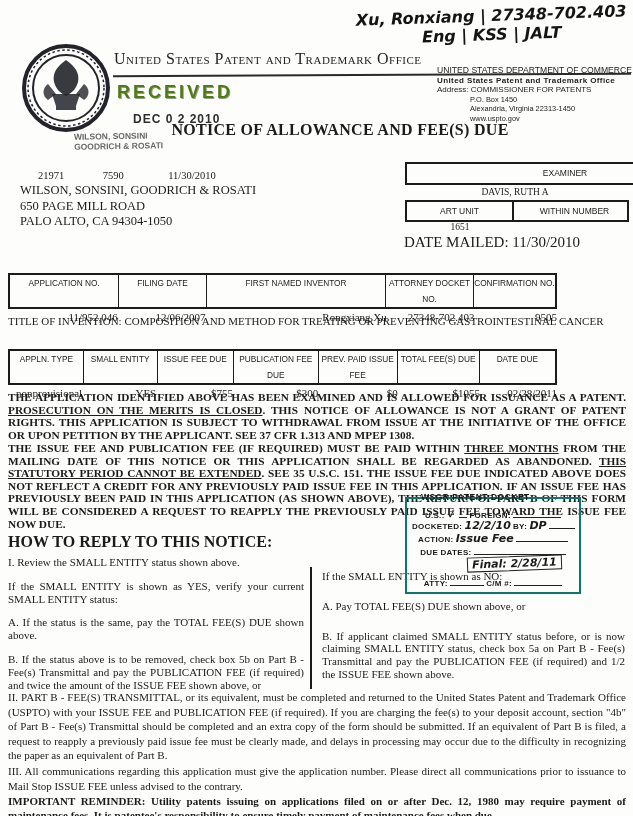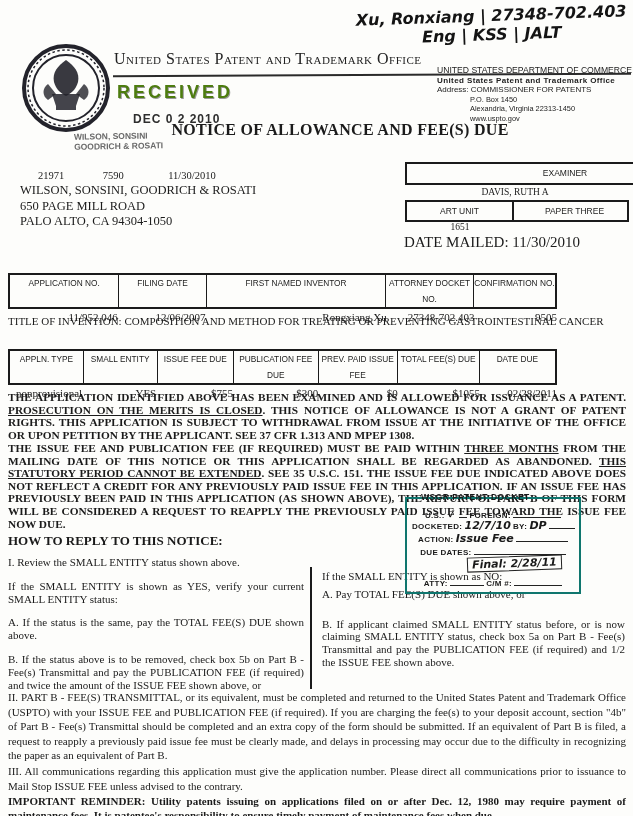--- a/index.html
+++ b/index.html
@@ -53,21 +53,21 @@
   .tbl .hrow>div:last-child{border-right:none;}
   .tbl .vrow{display:flex;}
   .tbl .vrow>div{font-size:11px;line-height:17px;text-align:right;}
   .t1 .c0{width:20%;} .t1 .c1{width:16%;} .t1 .c2{width:33%;} .t1 .c3{width:16%;} .t1 .c4{width:15%;}
   .t2 .c0{width:13.5%;} .t2 .c1{width:13.5%;} .t2 .c2{width:14%;} .t2 .c3{width:15.5%;} .t2 .c4{width:14.5%;} .t2 .c5{width:15%;} .t2 .c6{width:14%;}
   .invention{left:8px;top:315px;font-size:11px;}
 
   
   .bp{left:8px;width:618px;font-size:11.3px;line-height:12.6px;text-align:justify;}
   .bold{font-weight:bold;}
-  .howto{left:8px;top:533px;font-size:13px;font-weight:bold;}
+  .howto{left:8px;top:533px;font-size:16px;font-weight:bold;}
   .col{font-size:11px;line-height:12.8px;text-align:justify;}
   .col p{margin:0 0 11px 0;}
   .vdiv{left:310px;top:567px;width:2px;height:122px;background:#1b1b1b;}
 
   
   .dstamp{left:405px;top:497px;width:172px;height:93px;border:2px solid #0f766e;z-index:5;font-family:"Liberation Sans",sans-serif;font-size:8px;color:#1a1a1a;text-align:center;}
   .dstamp .hdr{position:absolute;top:-7px;left:14px;font-weight:bold;font-size:8.5px;letter-spacing:.5px;background:transparent;}
   .drow{position:absolute;left:5px;right:5px;white-space:nowrap;}
   .dlabel{font-weight:bold;letter-spacing:.3px;}
   .dline{display:inline-block;border-bottom:1px solid #222;height:8px;}
@@ -131,21 +131,21 @@
   <div class="abs addr">
     <div>WILSON, SONSINI, GOODRICH &amp; ROSATI</div>
     <div>650 PAGE MILL ROAD</div>
     <div>PALO ALTO, CA 94304-1050</div>
   </div>
 
   <div class="abs exm-box sans">EXAMINER</div>
   <div class="abs exm-name">DAVIS, RUTH A</div>
   <div class="abs au-row sans">
     <div>ART UNIT</div>
-    <div>PAPER THREE</div>
+    <div>WITHIN NUMBER</div>
   </div>
   <div class="abs au-val">1651</div>
   <div class="abs date-mailed">DATE MAILED: 11/30/2010</div>
 
   <div class="abs tbl t1" style="top:273px">
     <div class="hrow">
       <div class="c0">APPLICATION NO.</div>
       <div class="c1">FILING DATE</div>
       <div class="c2">FIRST NAMED INVENTOR</div>
       <div class="c3">ATTORNEY DOCKET NO.</div>
@@ -190,21 +190,21 @@
     <div class="hdr">WSGR PATENT DOCKET</div>
     <div class="drow" style="top:8px">
       <span class="dlabel">U.S.:</span>
       <span class="check hand">✓</span>
       <span class="dline" style="width:8px"></span>
       <span class="dlabel">FOREIGN:</span>
       <span class="dline" style="width:48px"></span>
     </div>
     <div class="drow" style="top:20px">
       <span class="dlabel">DOCKETED:</span>
-      <span class="dhand">12/7/10</span>
+      <span class="dhand">12/2/10</span>
       <span class="dlabel">BY:</span>
       <span class="dhand">DP</span>
       <span class="dline" style="width:26px"></span>
     </div>
     <div class="drow" style="top:33px">
       <span class="dlabel">ACTION:</span>
       <span class="dhand">Issue Fee</span>
       <span class="dline" style="width:52px"></span>
     </div>
     <div class="drow" style="top:47px">
@@ -227,21 +227,21 @@
   <div class="abs col" style="left:8px;top:556px;width:296px">
     <p>I. Review the SMALL ENTITY status shown above.</p>
     <p>If the SMALL ENTITY is shown as YES, verify your current SMALL ENTITY status:</p>
     <p>A. If the status is the same, pay the TOTAL FEE(S) DUE shown above.</p>
     <p>B. If the status above is to be removed, check box 5b on Part B - Fee(s) Transmittal and pay the PUBLICATION FEE (if required) and twice the amount of the ISSUE FEE shown above, or</p>
   </div>
 
   <div class="abs vdiv"></div>
 
   <div class="abs col" style="left:322px;top:570px;width:303px">
-    <p style="margin-bottom:5px">If the SMALL ENTITY is shown as NO:</p>
+    <p style="margin-bottom:17px">If the SMALL ENTITY is shown as NO:</p>
     <p style="margin-bottom:17px">A. Pay TOTAL FEE(S) DUE shown above, or</p>
     <p>B. If applicant claimed SMALL ENTITY status before, or is now claiming SMALL ENTITY status, check box 5a on Part B - Fee(s) Transmittal and pay the PUBLICATION FEE (if required) and 1/2 the ISSUE FEE shown above.</p>
   </div>
 
   <div class="abs bp" style="top:690px;font-weight:normal;font-size:11px;line-height:14.6px">II. PART B - FEE(S) TRANSMITTAL, or its equivalent, must be completed and returned to the United States Patent and Trademark Office (USPTO) with your ISSUE FEE and PUBLICATION FEE (if required). If you are charging the fee(s) to your deposit account, section "4b" of Part B - Fee(s) Transmittal should be completed and an extra copy of the form should be submitted. If an equivalent of Part B is filed, a request to reapply a previously paid issue fee must be clearly made, and delays in processing may occur due to the difficulty in recognizing the paper as an equivalent of Part B.</div>
   <div class="abs bp" style="top:764px;font-weight:normal;font-size:11px;line-height:14.6px">III. All communications regarding this application must give the application number. Please direct all communications prior to issuance to Mail Stop ISSUE FEE unless advised to the contrary.</div>
   <div class="abs bp bold" style="top:794px;font-size:11px;line-height:14px">IMPORTANT REMINDER: Utility patents issuing on applications filed on or after Dec. 12, 1980 may require payment of maintenance fees. It is patentee's responsibility to ensure timely payment of maintenance fees when due.</div>
 
 </div>
 

